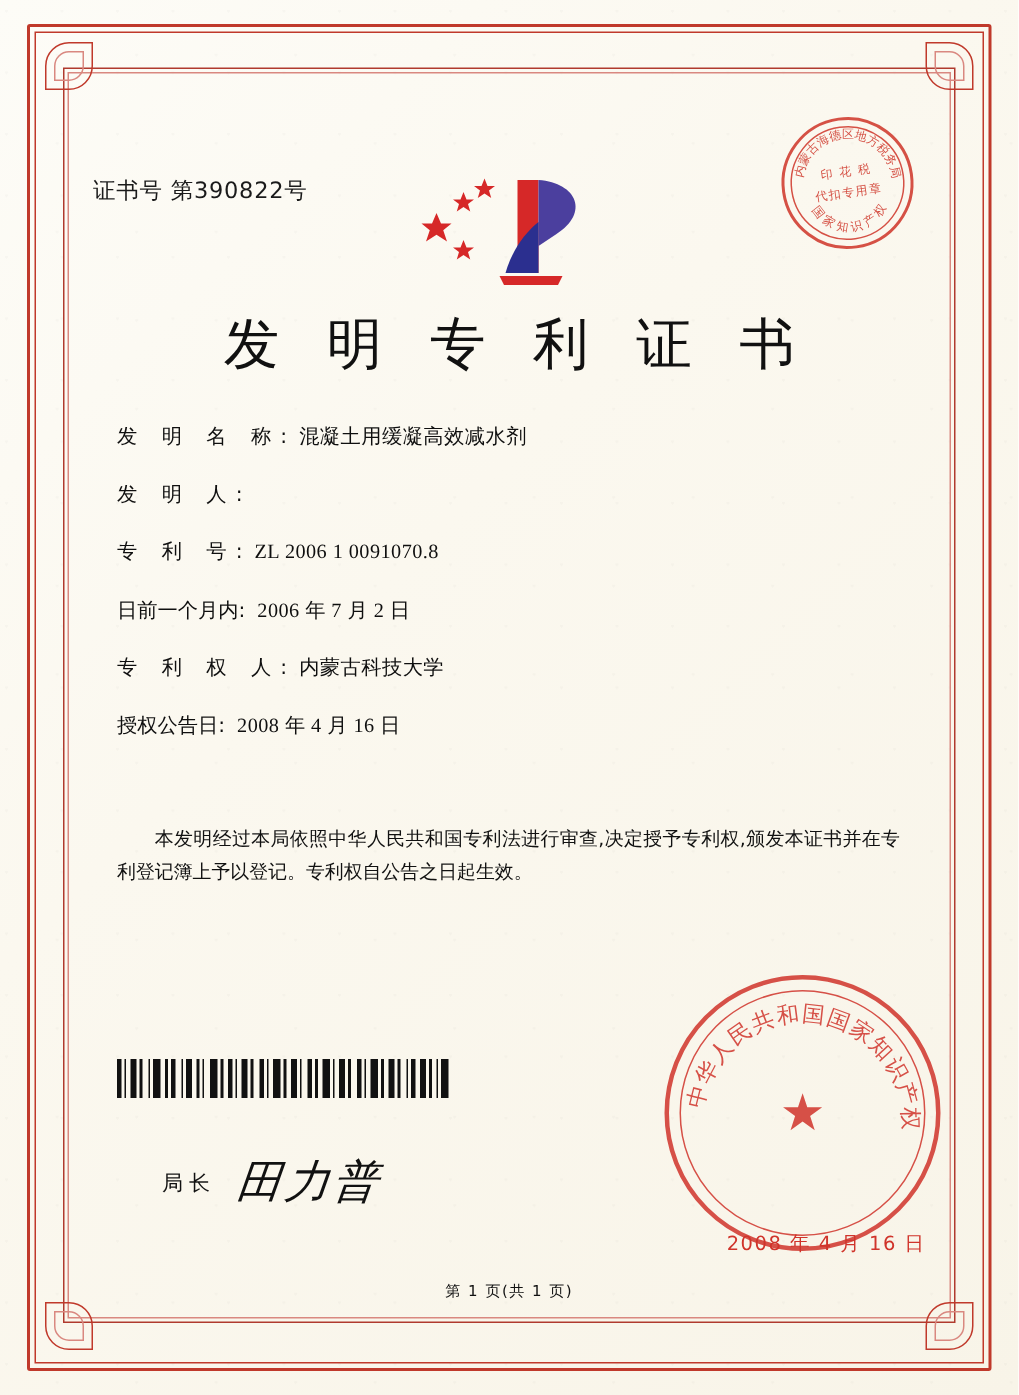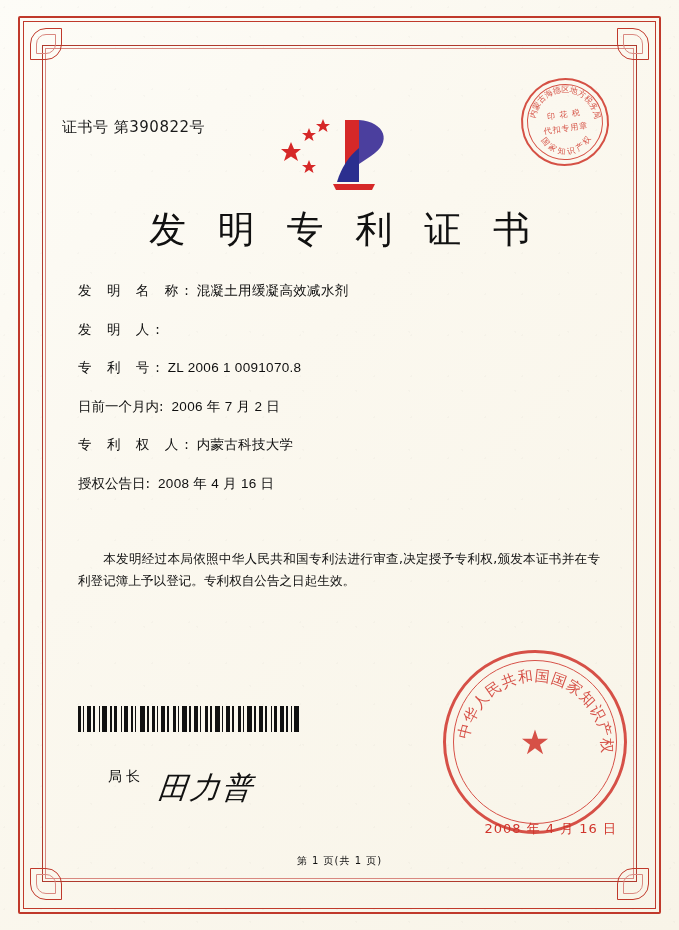--- a/index.html
+++ b/index.html
@@ -167,25 +167,25 @@
     display: flex;
     align-items: baseline;
     margin-bottom: 20.5px;
     font-size: 13.5px;
     color: #0f0f0f;
   }
   .field-label {
     white-space: nowrap;
     font-family: "DejaVu Sans", sans-serif;
   }
-  .field-label.spaced { letter-spacing: 6px; font-family: Liberation Serif, serif; }
+  .field-label.spaced { letter-spacing: 6px; }
   .field-colon { margin: 0 2px 0 0; }
   .field-value {
     margin-left: 6px;
-    font-family: Liberation Sans, sans-serif;
+    font-family: Liberation Serif, serif;
     letter-spacing: 0.3px;
   }
 
   
   .body-text {
     position: absolute;
     left: 78px;
     top: 548px;
     width: 522px;
     font-size: 12.6px;
@@ -214,20 +214,21 @@
     background: #111;
     height: 100%;
   }
 
   
   .sig-row {
     position: absolute;
     left: 108px;
     top: 768px;
     display: flex;
+    align-items: center;
     font-size: 14px;
     color: #111;
   }
   .sig-label { letter-spacing: 4px; }
   .signature {
     margin-left: 14px;
     font-family: "DejaVu Serif", serif;
     font-size: 30px;
     font-style: italic;
     color: #111;

